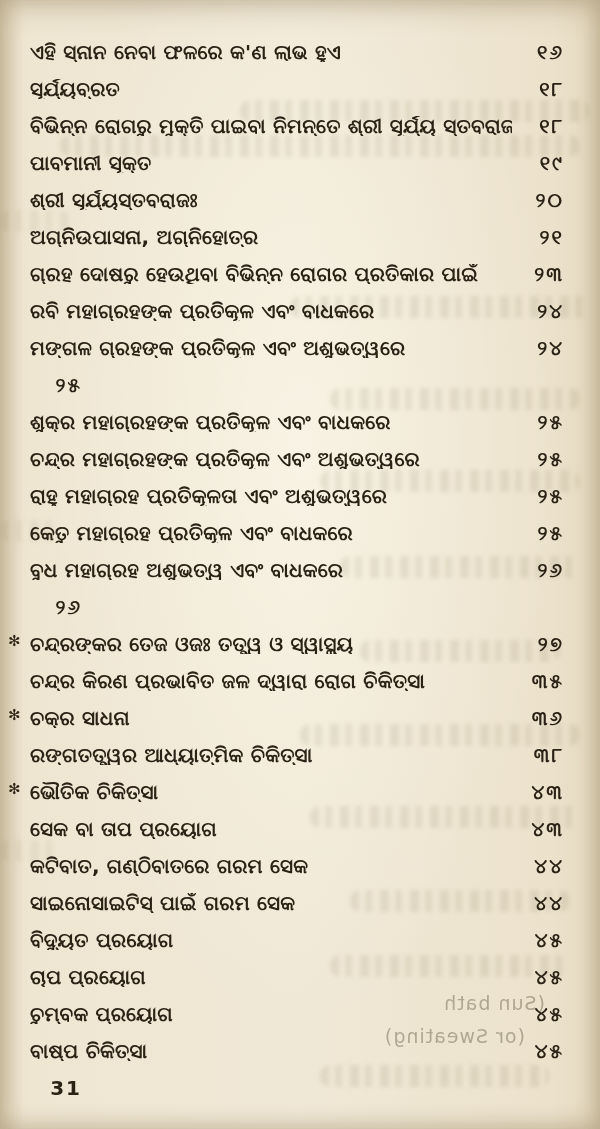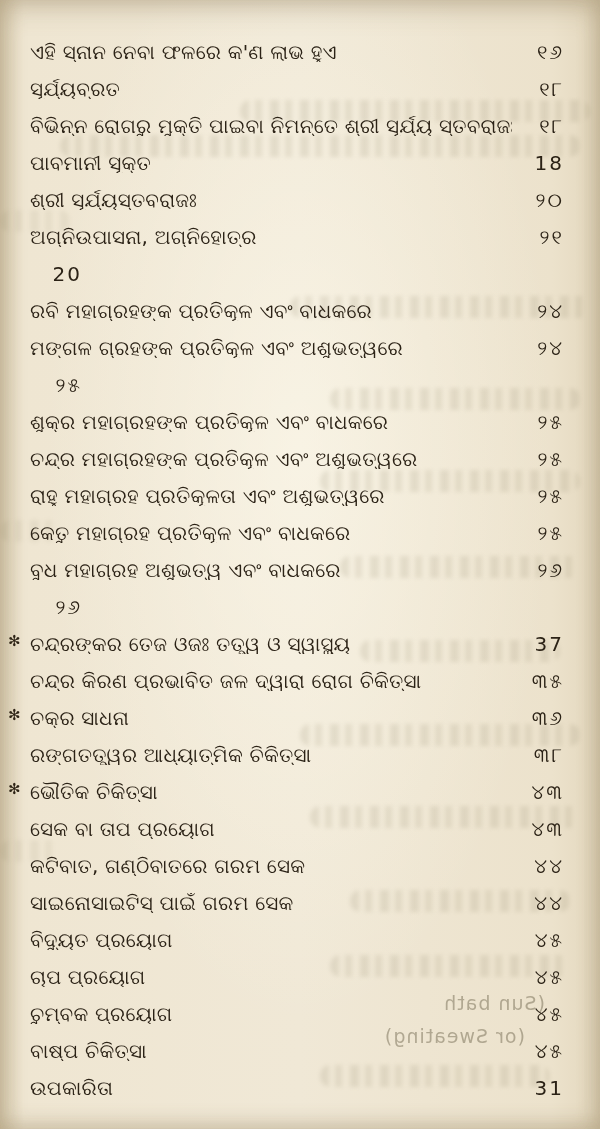--- a/index.html
+++ b/index.html
@@ -33,21 +33,21 @@
 
   
   .toc{
     position:absolute;left:30px;right:36px;top:33px;
     margin:0;padding:0;list-style:none;
     display:flex;flex-direction:column;
   }
   .row{
     position:relative;height:37px;
     display:flex;align-items:center;
-    color:#2b2216;font-size:20px;line-height:1;
+    color:#2b2216;font-size:20px;line-height:1;font-weight:bold;
   }
   .star{
     position:absolute;left:-22px;top:9px;
     font-size:15px;color:#2b2216;
   }
   .label{
     flex:1;white-space:nowrap;overflow:hidden;
     letter-spacing:.2px;
   }
   .pagenum{
@@ -95,35 +95,36 @@
       <span class="pagenum">୧୮</span>
     </li>
       <li class="row">
       <span class="star"></span>
       <span class="label">ବିଭିନ୍ନ ରୋଗରୁ ମୁକ୍ତି ପାଇବା ନିମନ୍ତେ ଶ୍ରୀ ସୂର୍ଯ୍ୟ ସ୍ତବରାଜଃ ପାଠ</span>
       <span class="pagenum">୧୮</span>
     </li>
       <li class="row">
       <span class="star"></span>
       <span class="label">ପାବମାନୀ ସୂକ୍ତ</span>
-      <span class="pagenum">18</span>
+      <span class="pagenum">୧୯</span>
     </li>
       <li class="row">
       <span class="star"></span>
       <span class="label">ଶ୍ରୀ ସୂର୍ଯ୍ୟସ୍ତବରାଜଃ</span>
       <span class="pagenum">୨୦</span>
     </li>
       <li class="row">
       <span class="star"></span>
       <span class="label">ଅଗ୍ନିଉପାସନା, ଅଗ୍ନିହୋତ୍ର</span>
       <span class="pagenum">୨୧</span>
     </li>
       <li class="row">
       <span class="star"></span>
-      <span class="pagenum">20</span>
+      <span class="label">ଗ୍ରହ ଦୋଷରୁ ହେଉଥିବା ବିଭିନ୍ନ ରୋଗର ପ୍ରତିକାର ପାଇଁ</span>
+      <span class="pagenum">୨୩</span>
     </li>
       <li class="row">
       <span class="star"></span>
       <span class="label">ରବି ମହାଗ୍ରହଙ୍କ ପ୍ରତିକୂଳ ଏବଂ ବାଧକରେ</span>
       <span class="pagenum">୨୪</span>
     </li>
       <li class="row">
       <span class="star"></span>
       <span class="label">ମଙ୍ଗଳ ଗ୍ରହଙ୍କ ପ୍ରତିକୂଳ ଏବଂ ଅଶୁଭତ୍ୱରେ</span>
       <span class="pagenum">୨୪</span>
@@ -157,21 +158,21 @@
       <span class="label">ବୁଧ ମହାଗ୍ରହ ଅଶୁଭତ୍ୱ ଏବଂ ବାଧକରେ</span>
       <span class="pagenum">୨୬</span>
     </li>
       <li class="row">
       <span class="star"></span>
       <span class="pagenum">୨୬</span>
     </li>
       <li class="row">
       <span class="star">✻</span>
       <span class="label">ଚନ୍ଦ୍ରଙ୍କର ତେଜ ଓଜଃ ତତ୍ତ୍ୱ ଓ ସ୍ୱାସ୍ଥ୍ୟ</span>
-      <span class="pagenum">37</span>
+      <span class="pagenum">୨୭</span>
     </li>
       <li class="row">
       <span class="star"></span>
       <span class="label">ଚନ୍ଦ୍ର କିରଣ ପ୍ରଭାବିତ ଜଳ ଦ୍ୱାରା ରୋଗ ଚିକିତ୍ସା</span>
       <span class="pagenum">୩୫</span>
     </li>
       <li class="row">
       <span class="star">✻</span>
       <span class="label">ଚକ୍ର ସାଧନା</span>
       <span class="pagenum">୩୬</span>
@@ -216,18 +217,17 @@
       <span class="label">ଚୁମ୍ବକ ପ୍ରୟୋଗ</span>
       <span class="pagenum">୪୫</span>
     </li>
       <li class="row">
       <span class="star"></span>
       <span class="label">ବାଷ୍ପ ଚିକିତ୍ସା</span>
       <span class="pagenum">୪୫</span>
     </li>
       <li class="row">
       <span class="star"></span>
-      <span class="label">ଉପକାରିତା</span>
       <span class="pagenum">31</span>
     </li>
     </ol>
 
 </div>
 
 </body></html>

